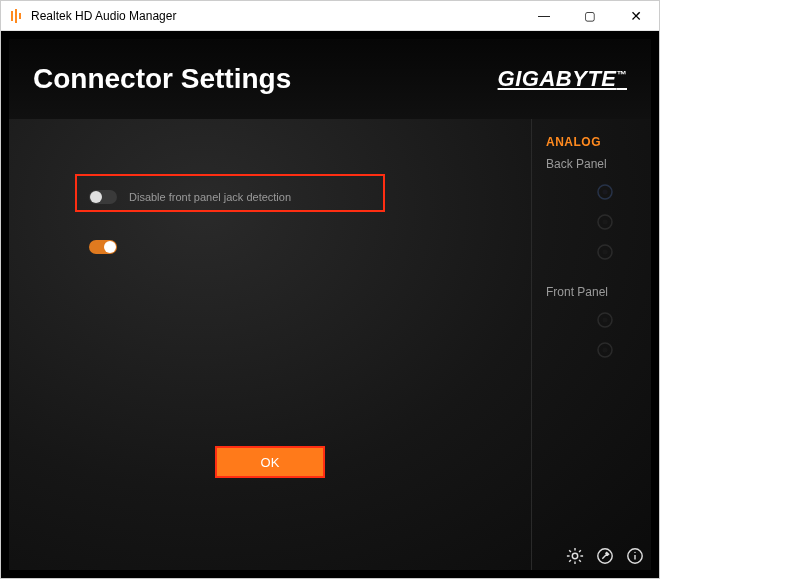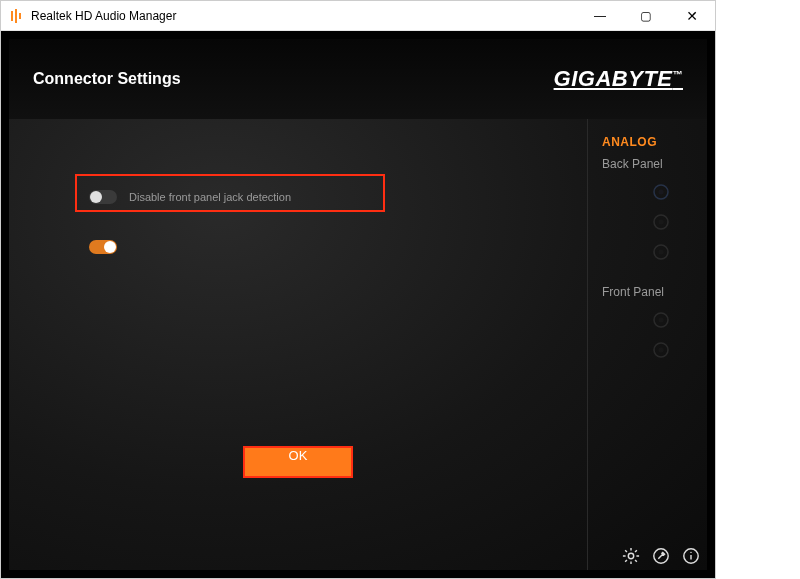--- a/index.html
+++ b/index.html
@@ -4,21 +4,21 @@
 <style>
   * { box-sizing: border-box; margin: 0; padding: 0; }
   body {
     width: 800px;
     height: 579px;
     font-family: "Segoe UI", Arial, sans-serif;
     background: #fff;
     overflow: hidden;
   }
   .window {
-    width: 716px;
+    width: 660px;
     height: 579px;
     border: 1px solid #ccc;
     display: flex;
     flex-direction: column;
     background: #fff;
   }
   .titlebar {
     height: 30px;
     background: #fff;
     display: flex;
@@ -52,21 +52,21 @@
   }
   .header {
     height: 80px;
     display: flex;
     align-items: center;
     padding: 0 24px;
     background: linear-gradient(#060606, #101010);
   }
   .header-title {
     color: #fff;
-    font-size: 16px;
+    font-size: 28px;
     font-weight: 700;
   }
   .brand {
     margin-left: auto;
     color: #fff;
     font-size: 22px;
     font-weight: 800;
     font-style: italic;
     letter-spacing: 0.5px;
     text-decoration: underline;
@@ -121,21 +121,21 @@
   .ok-wrap {
     position: absolute;
     left: 0; right: 0; bottom: 92px;
     display: flex; justify-content: center;
   }
   .ok-btn {
     width: 110px; height: 32px;
     background: #ff7a1a;
     color: #fff;
     font-size: 13px;
-    display: flex; align-items: flex-start; justify-content: center;
+    display: flex; align-items: center; justify-content: center;
     border: 2px solid #ff2e12;
   }
 
   .sidebar {
     width: 120px;
     border-left: 1px solid #2a2a2a;
     padding: 16px 0 0 14px;
     color: #8f8f8f;
     font-size: 12px;
     display: flex;

